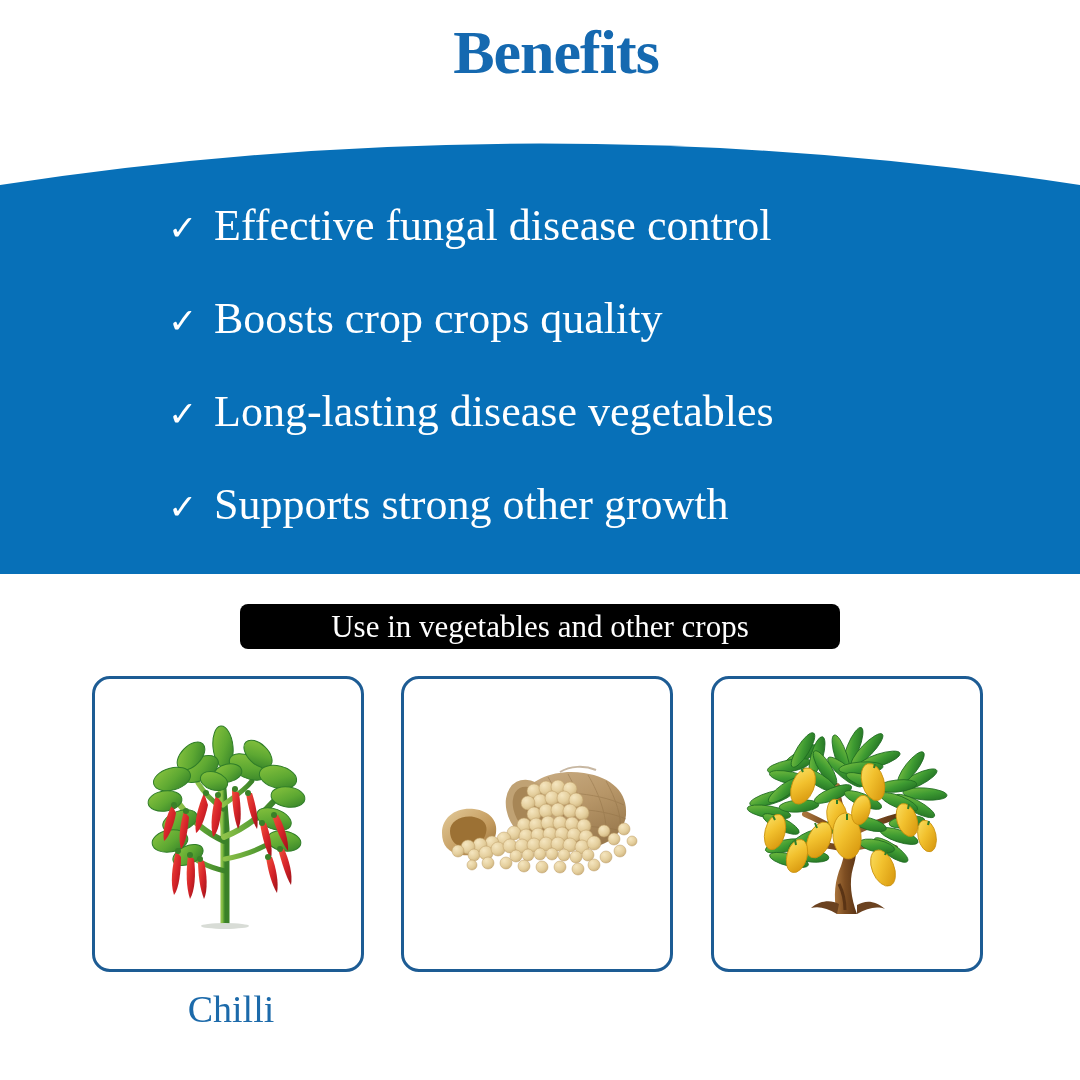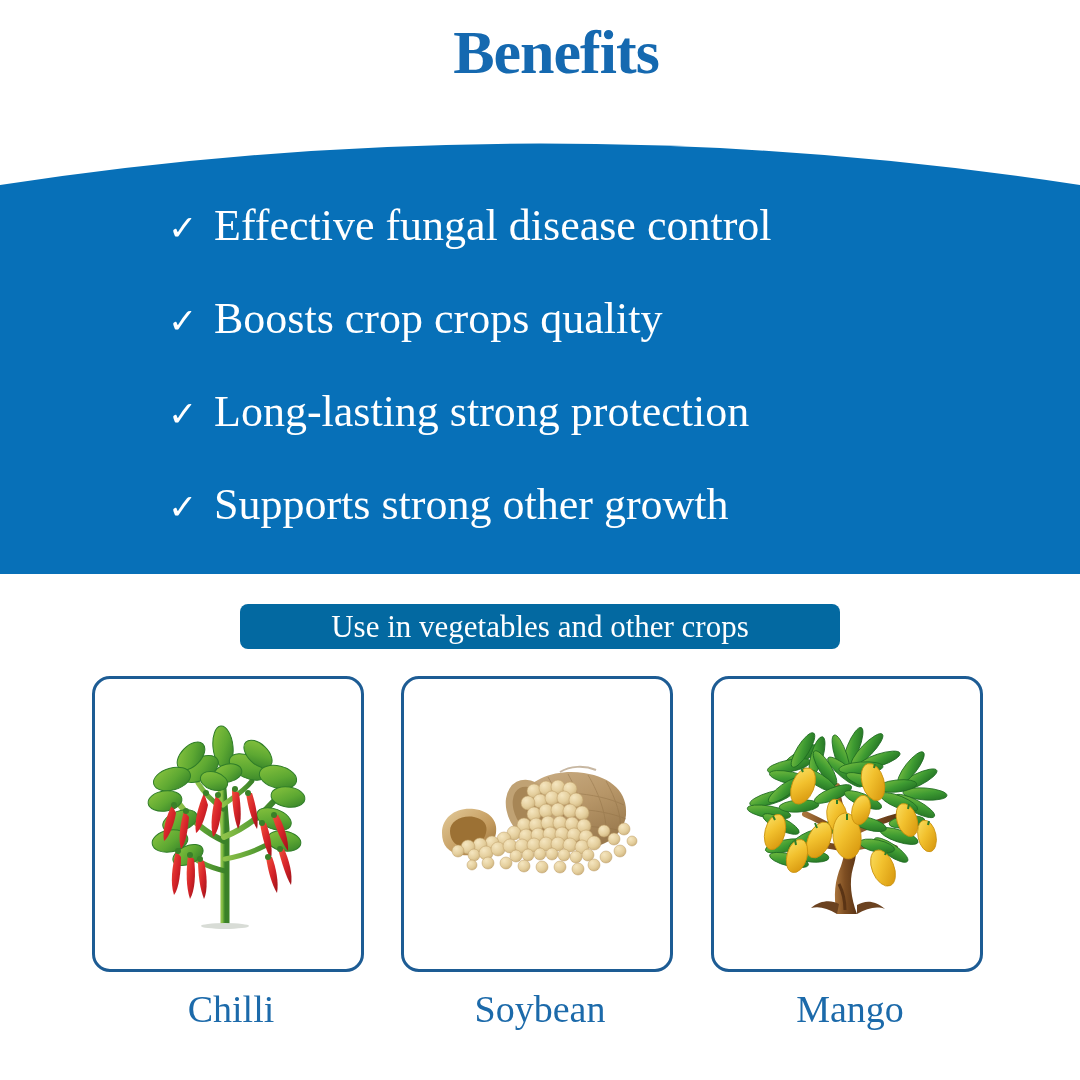--- a/index.html
+++ b/index.html
@@ -80,21 +80,21 @@
   .benefit-row.r2 { top: 272px; }
   .benefit-row.r3 { top: 365px; }
 
   
   #use-badge {
     position: absolute;
     left: 240px;
     top: 604px;
     width: 600px;
     height: 45px;
-    background: #0369a1;
+    background: #000000;
     border-radius: 8px;
     display: flex;
     align-items: center;
     justify-content: center;
   }
   #use-badge-label {
     font-family: "Liberation Serif", serif;
     font-size: 31px;
     color: #ffffff;
     line-height: 1;
@@ -159,21 +159,21 @@
     <span class="benefit-text">Effective fungal disease control</span>
   </div>
 
   <div class="benefit-row r1">
     <span class="benefit-check">✓</span>
     <span class="benefit-text">Boosts crop crops quality</span>
   </div>
 
   <div class="benefit-row r2">
     <span class="benefit-check">✓</span>
-    <span class="benefit-text">Long-lasting strong protection</span>
+    <span class="benefit-text">Long-lasting disease vegetables</span>
   </div>
 
   <div class="benefit-row r3">
     <span class="benefit-check">✓</span>
     <span class="benefit-text">Supports strong other growth</span>
   </div>
 
 </div>
 
 <div id="use-badge">
@@ -377,21 +377,20 @@
             <circle cx="132" cy="128" r="6"></circle>
           <circle cx="114" cy="128" r="6"></circle>
             <circle cx="96" cy="127" r="6"></circle>
           <circle cx="78" cy="124" r="6"></circle>
             <circle cx="60" cy="124" r="6"></circle>
           <circle cx="44" cy="126" r="5"></circle>
             <circle cx="204" cy="102" r="5"></circle>
         </g>
       </svg>
     </div>
-    <div class="crop-label">Soybean</div>
   </div>
 
   <div class="crop-item c2">
     <div class="crop-card">
       <svg class="crop-art" width="212" height="200" viewBox="0 0 212 200">
         <defs>
           <linearGradient id="mleaf" x1="0" y1="0" x2="1" y2="1">
             <stop offset="0%" stop-color="#7FC241"></stop>
             <stop offset="50%" stop-color="#3E9B32"></stop>
             <stop offset="100%" stop-color="#1F6B22"></stop>
@@ -490,16 +489,15 @@
             <path d="M96,76 L96,80"></path>
           <path d="M106,90 L106,96"></path>
             <path d="M74,99 L76,104"></path>
           <path d="M54,116 L55,121"></path>
             <path d="M168,80 L167,85"></path>
           <path d="M146,126 L144,131"></path>
             <path d="M188,97 L187,101"></path>
         </g>
       </svg>
     </div>
-    <div class="crop-label">Mango</div>
   </div>
 
 </div>
 
 </body></html>

